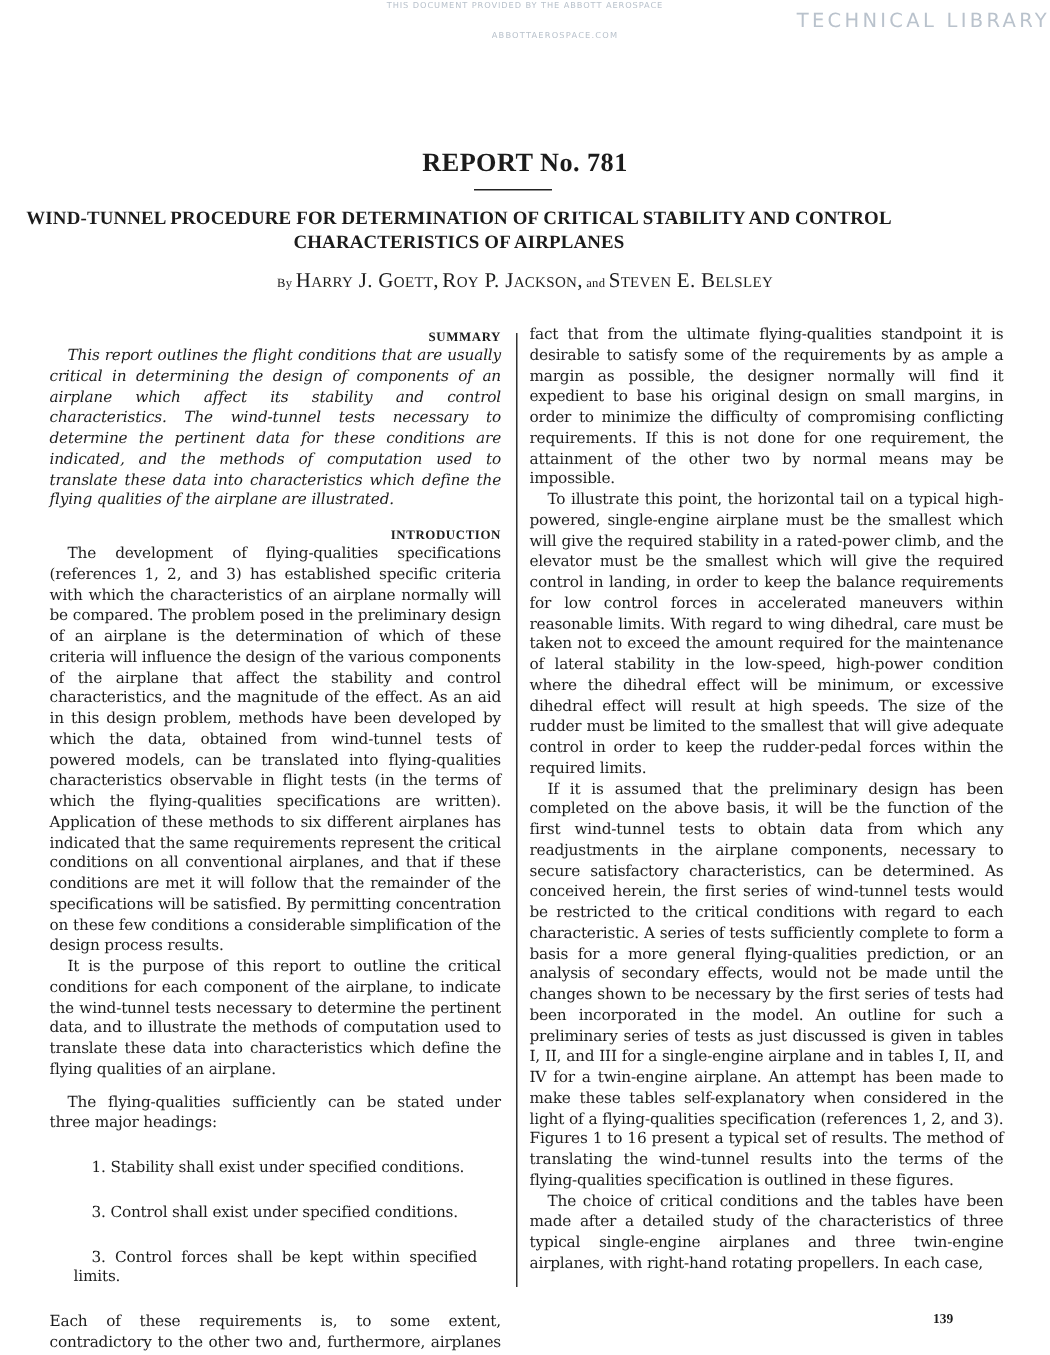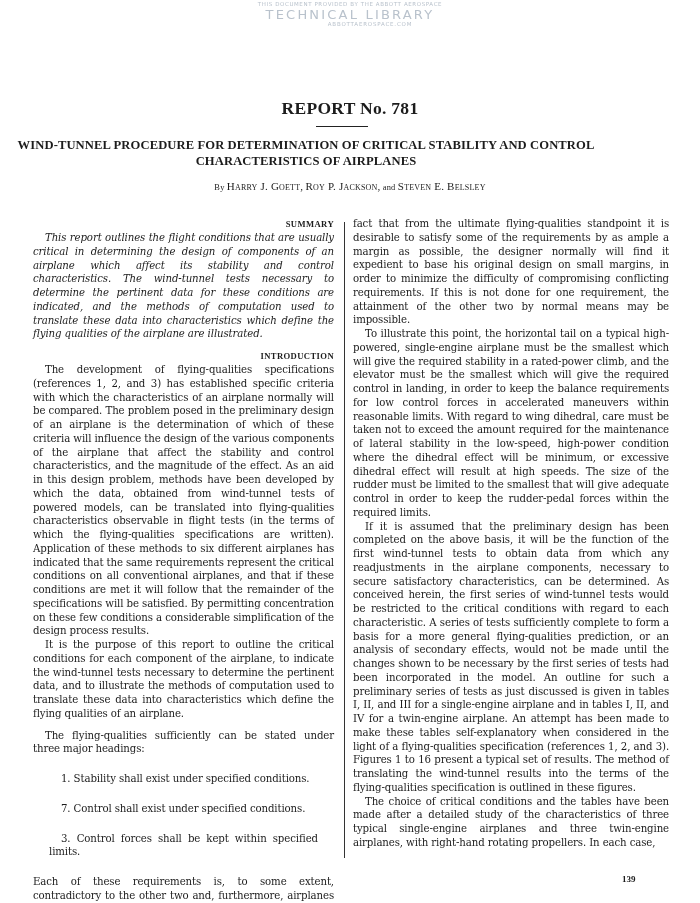--- a/index.html
+++ b/index.html
@@ -6,41 +6,41 @@
     body {
       width: 700px; height: 903px; position: relative; overflow: hidden;
       font-family: "DejaVu Serif", "Liberation Serif", serif;
       color: #1c1c1c;
     }
     .watermark {
       position: absolute; top: 1px; left: 0; width: 700px; text-align: center;
       color: #b9c2cc; font-family: "DejaVu Sans", sans-serif;
     }
     .watermark .wm-top { font-size: 5.5px; letter-spacing: 0.6px; line-height: 7px; }
-    .watermark .wm-main { font-size: 13px; letter-spacing: 2.2px; line-height: 13px; font-weight: normal; }
+    .watermark .wm-main { font-size: 13px; letter-spacing: 2.2px; line-height: 13px; font-weight: normal; text-align: right; }
     .watermark .wm-url { font-size: 5.5px; letter-spacing: 0.8px; line-height: 7px; padding-left: 40px; }
     .report-no {
       position: absolute; top: 98px; left: 0; width: 700px; text-align: center;
       font-family: "Liberation Serif", serif; font-weight: bold; font-size: 17.5px;
       letter-spacing: 0.3px;
     }
     .title-rule {
       position: absolute; top: 126px; left: 316px; width: 52px; height: 0;
       border-top: 1.2px solid #222;
     }
     .main-title {
       position: absolute; top: 137px; left: 0; width: 612px; text-align: center;
       font-family: "Liberation Serif", serif; font-weight: bold; font-size: 12.6px;
       line-height: 16px; letter-spacing: 0.1px;
     }
     .authors {
       position: absolute; top: 180px; left: 0; width: 700px; text-align: center;
       font-family: "Liberation Serif", serif; font-size: 8.4px; letter-spacing: 0.2px;
     }
-    .authors .sc { font-variant: small-caps; font-size: 11px; }
+    .authors .sc { font-variant: small-caps; font-size: 14px; }
     .col {
       position: absolute; top: 217px;
       font-size: 10.2px; line-height: 13.75px; text-align: justify;
       hyphens: manual;
       font-family: "DejaVu Serif", serif;
       letter-spacing: -0.12px;
     }
     .col-left { left: 33px; width: 301px; }
     .col-right { left: 353px; width: 316px; }
     .col-rule {
@@ -89,21 +89,21 @@
 <div class="col col-left">
   <h3 class="heading">SUMMARY</h3>
   <p class="summary-text">This report outlines the flight conditions that are usually critical in determining the design of components of an airplane which affect its stability and control characteristics. The wind-tunnel tests necessary to determine the pertinent data for these conditions are indicated, and the methods of computation used to translate these data into characteristics which define the flying qualities of the airplane are illustrated.</p>
   <div class="gap"></div>
   <h3 class="heading">INTRODUCTION</h3>
   <p>The development of flying-qualities specifications (references 1, 2, and 3) has established specific criteria with which the characteristics of an airplane normally will be compared. The problem posed in the preliminary design of an airplane is the determination of which of these criteria will influence the design of the various components of the airplane that affect the stability and control characteristics, and the magnitude of the effect. As an aid in this design problem, methods have been developed by which the data, obtained from wind-tunnel tests of powered models, can be translated into flying-qualities characteristics observable in flight tests (in the terms of which the flying-qualities specifications are written). Application of these methods to six different airplanes has indicated that the same requirements represent the critical conditions on all conventional airplanes, and that if these conditions are met it will follow that the remainder of the specifications will be satisfied. By permitting concentration on these few conditions a considerable simplification of the design process results.</p>
   <p>It is the purpose of this report to outline the critical conditions for each component of the airplane, to indicate the wind-tunnel tests necessary to determine the pertinent data, and to illustrate the methods of computation used to translate these data into characteristics which define the flying qualities of an airplane.</p>
   <div class="gap"></div>
   <p>The flying-qualities sufficiently can be stated under three major headings:</p>
   <p class="list-item">1. Stability shall exist under specified conditions.</p>
-  <p class="list-item">7. Control shall exist under specified conditions.</p>
+  <p class="list-item">3. Control shall exist under specified conditions.</p>
   <p class="list-item">3. Control forces shall be kept within specified limits.</p>
   <p class="noindent">Each of these requirements is, to some extent, contradictory to the other two and, furthermore, airplanes now have been developed to such sizes and powers that the attainment of all three requirements is quite difficult. Hence, despite the</p>
 </div>
 
 <div class="col-rule"></div>
 
 <div class="col col-right">
   <p class="noindent">fact that from the ultimate flying-qualities standpoint it is desirable to satisfy some of the requirements by as ample a margin as possible, the designer normally will find it expedient to base his original design on small margins, in order to minimize the difficulty of compromising conflicting requirements. If this is not done for one requirement, the attainment of the other two by normal means may be impossible.</p>
   <p>To illustrate this point, the horizontal tail on a typical high-powered, single-engine airplane must be the smallest which will give the required stability in a rated-power climb, and the elevator must be the smallest which will give the required control in landing, in order to keep the balance requirements for low control forces in accelerated maneuvers within reasonable limits. With regard to wing dihedral, care must be taken not to exceed the amount required for the maintenance of lateral stability in the low-speed, high-power condition where the dihedral effect will be minimum, or excessive dihedral effect will result at high speeds. The size of the rudder must be limited to the smallest that will give adequate control in order to keep the rudder-pedal forces within the required limits.</p>
   <p>If it is assumed that the preliminary design has been completed on the above basis, it will be the function of the first wind-tunnel tests to obtain data from which any readjustments in the airplane components, necessary to secure satisfactory characteristics, can be determined. As conceived herein, the first series of wind-tunnel tests would be restricted to the critical conditions with regard to each characteristic. A series of tests sufficiently complete to form a basis for a more general flying-qualities prediction, or an analysis of secondary effects, would not be made until the changes shown to be necessary by the first series of tests had been incorporated in the model. An outline for such a preliminary series of tests as just discussed is given in tables I, II, and III for a single-engine airplane and in tables I, II, and IV for a twin-engine airplane. An attempt has been made to make these tables self-explanatory when considered in the light of a flying-qualities specification (references 1, 2, and 3). Figures 1 to 16 present a typical set of results. The method of translating the wind-tunnel results into the terms of the flying-qualities specification is outlined in these figures.</p>

